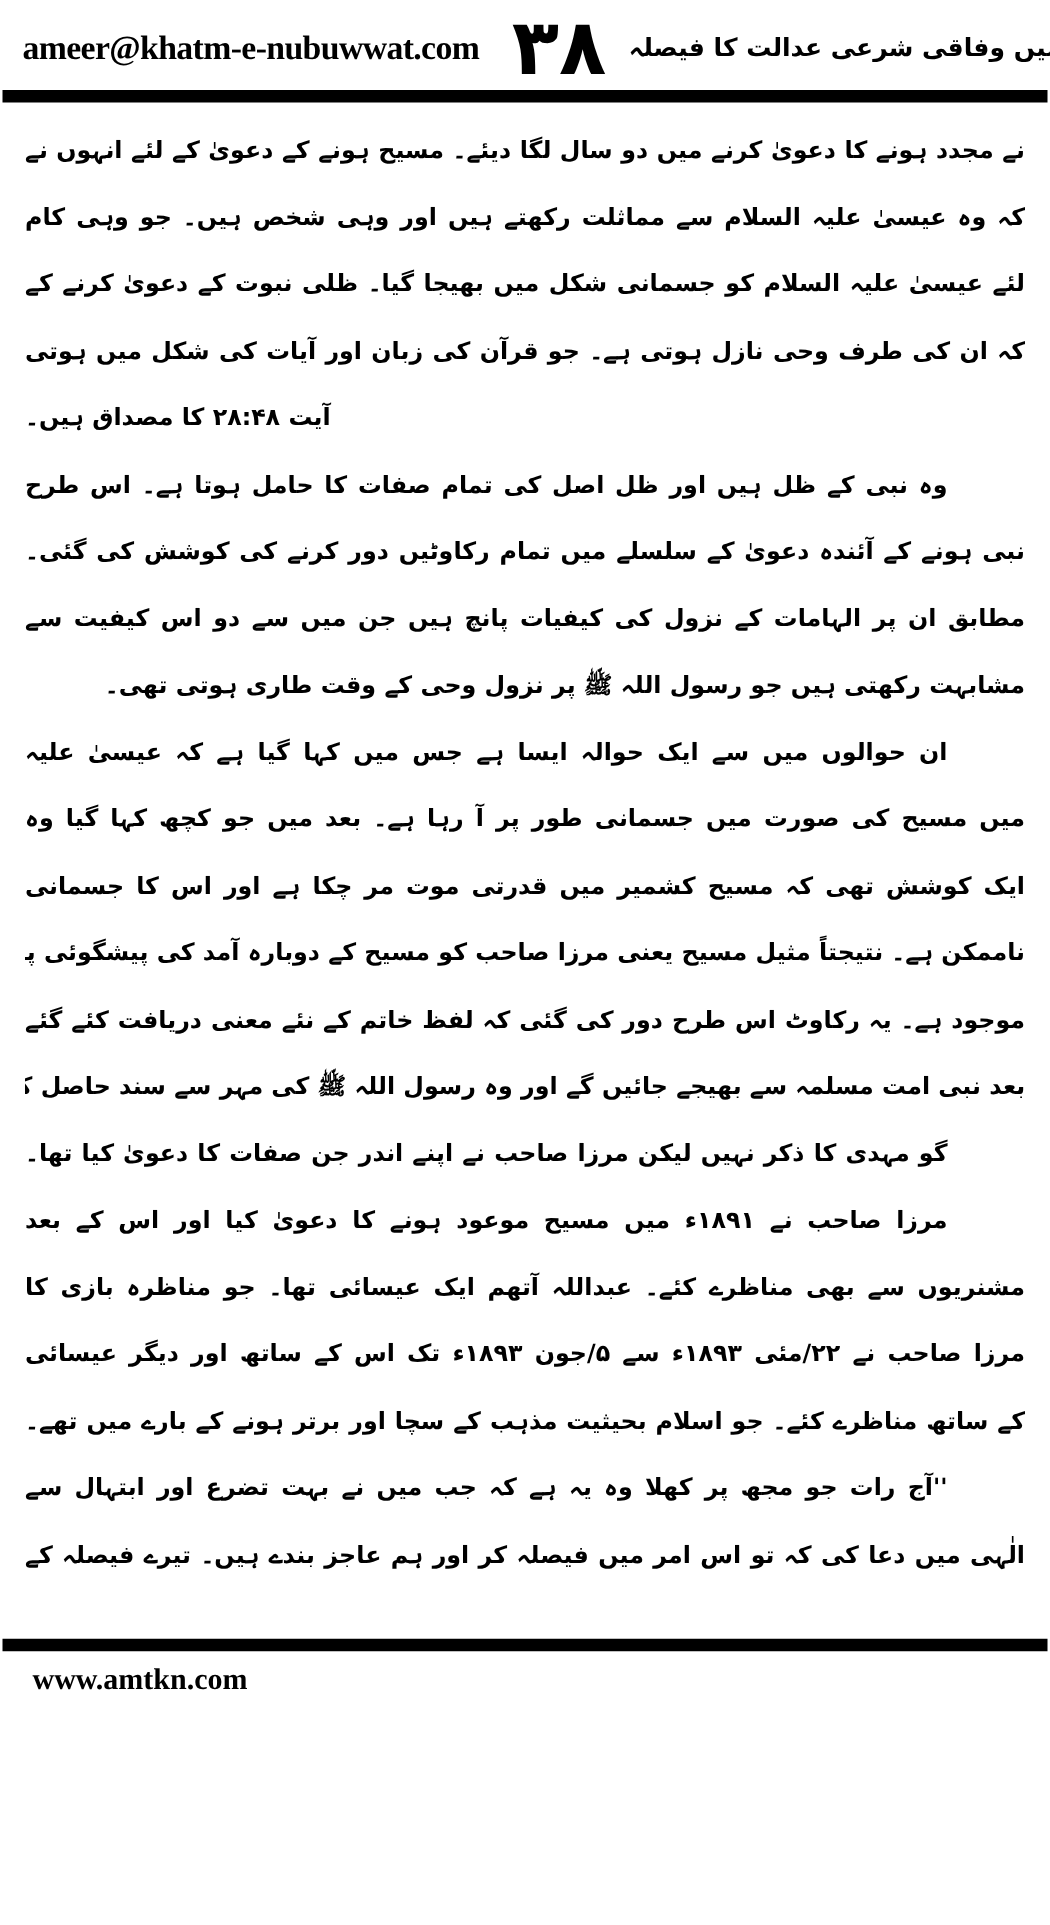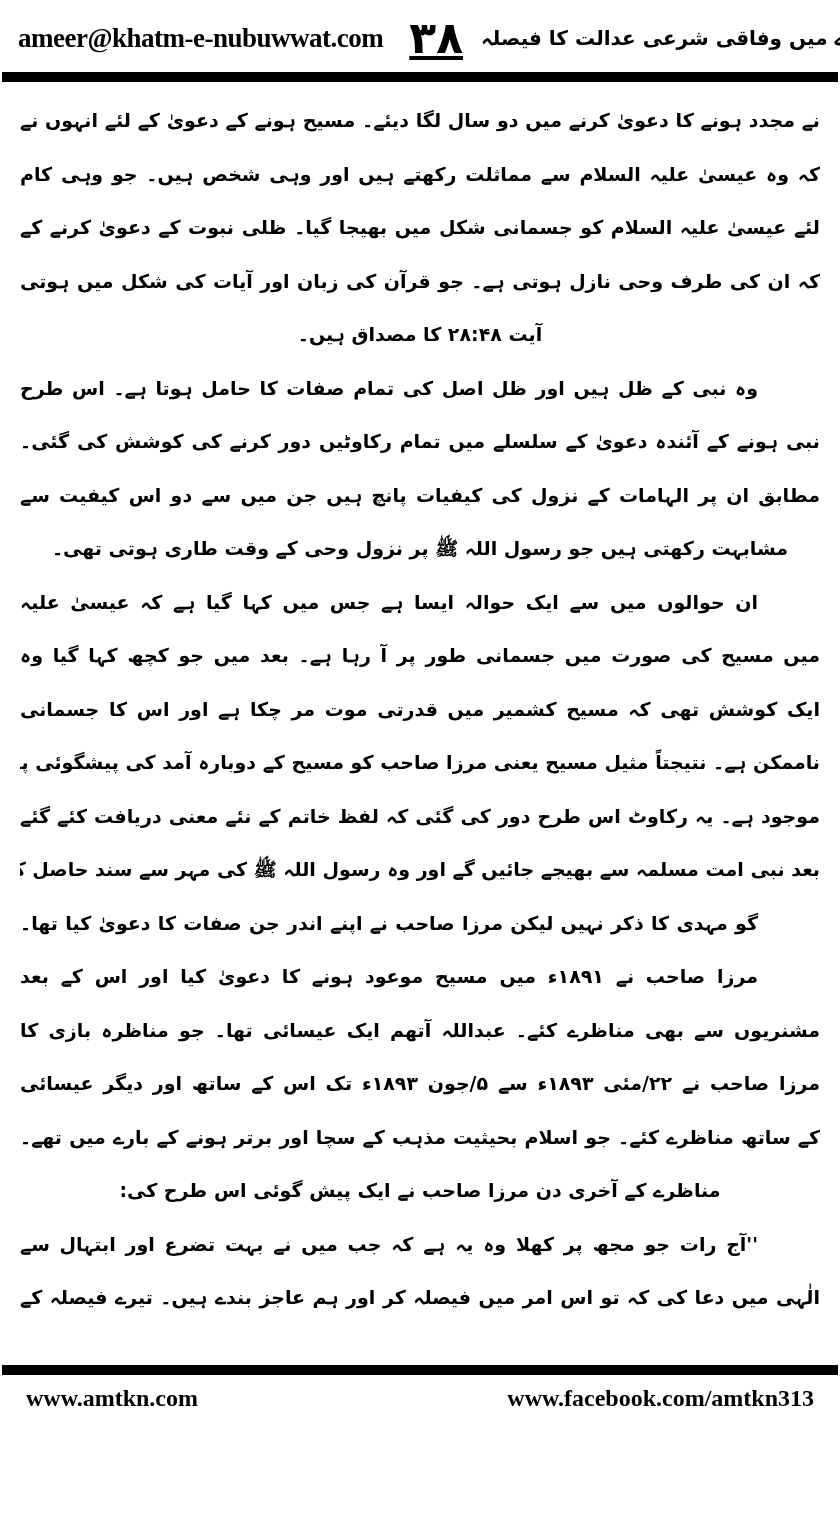--- a/index.html
+++ b/index.html
@@ -16,51 +16,50 @@
     display:flex; align-items:center;
     padding:12px 18px 4px 18px; height:52px;
   }
   .email {
     font-family:"Liberation Serif", serif;
     font-weight:bold; font-size:27px; letter-spacing:-0.5px;
     white-space:nowrap;
   }
   .pagenum {
     font-family:"DejaVu Sans", sans-serif;
-    font-weight:bold; font-size:44px; line-height:46px;
+    font-weight:bold; font-size:62px; line-height:46px;
     margin:0 18px 0 26px;
-    text-decoration:underline;
   }
   .header-title {
     flex:1; direction:rtl; text-align:center;
     font-weight:bold; font-size:20px; white-space:nowrap;
   }
 
   .rule { height:10px; background:#000; margin:0 2px; }
   .rule-top { margin-top:4px; }
 
   
   .body {
     direction:rtl;
     padding:12px 20px 0 20px;
   }
   .ln {
     font-size:19px; font-weight:700;
     height:53.5px; line-height:53.5px;
     overflow:hidden; white-space:nowrap;
   }
   .ln.justify { white-space:normal; text-align:justify; text-align-last:justify; }
-  .ln.left  { text-align:center; }
-  .ln.right { text-align:center; }
+  .ln.left  { text-align:right; }
+  .ln.right { text-align:left; }
   .ln.indent { padding-right:62px; }
 
   
   .footer-rule { margin-top:40px; }
   .footer-links {
-    display:flex; justify-content:space-between; align-items:baseline;
+    display:flex; justify-content:flex-start; align-items:baseline;
     padding:10px 26px 0 26px;
     font-family:"Liberation Serif", serif;
     font-weight:bold; font-size:24px;
   }
 </style>
 </head>
 <body>
 
 <div class="page">
 
@@ -86,24 +85,22 @@
     <div class="ln justify">میں مسیح کی صورت میں جسمانی طور پر آ رہا ہے۔ بعد میں جو کچھ کہا گیا وہ صرف یہ ثابت کرنے کی</div>
     <div class="ln justify">ایک کوشش تھی کہ مسیح کشمیر میں قدرتی موت مر چکا ہے اور اس کا جسمانی حالت میں دوبارہ آنا</div>
     <div class="ln left">ناممکن ہے۔ نتیجتاً مثیل مسیح یعنی مرزا صاحب کو مسیح کے دوبارہ آمد کی پیشگوئی پوری کرنا پڑی۔</div>
     <div class="ln justify">موجود ہے۔ یہ رکاوٹ اس طرح دور کی گئی کہ لفظ خاتم کے نئے معنی دریافت کئے گئے کہ آج کے</div>
     <div class="ln left">بعد نبی امت مسلمہ سے بھیجے جائیں گے اور وہ رسول اللہ ﷺ کی مہر سے سند حاصل کریں گے۔</div>
     <div class="ln justify indent">گو مہدی کا ذکر نہیں لیکن مرزا صاحب نے اپنے اندر جن صفات کا دعویٰ کیا تھا۔ ان</div>
     <div class="ln justify indent">مرزا صاحب نے ۱۸۹۱ء میں مسیح موعود ہونے کا دعویٰ کیا اور اس کے بعد عیسائی</div>
     <div class="ln justify">مشنریوں سے بھی مناظرے کئے۔ عبداللہ آتھم ایک عیسائی تھا۔ جو مناظرہ بازی کا ماہر تھا۔</div>
     <div class="ln justify">مرزا صاحب نے ۲۲/مئی ۱۸۹۳ء سے ۵/جون ۱۸۹۳ء تک اس کے ساتھ اور دیگر عیسائی مشنریوں</div>
     <div class="ln justify">کے ساتھ مناظرے کئے۔ جو اسلام بحیثیت مذہب کے سچا اور برتر ہونے کے بارے میں تھے۔</div>
-    <div class="ln left">مناظرے کے آخری دن مرزا صاحب نے ایک پیش گوئی اس طرح کی:</div>
     <div class="ln justify indent">''آج رات جو مجھ پر کھلا وہ یہ ہے کہ جب میں نے بہت تضرع اور ابتہال سے جناب</div>
     <div class="ln justify">الٰہی میں دعا کی کہ تو اس امر میں فیصلہ کر اور ہم عاجز بندے ہیں۔ تیرے فیصلہ کے سوا کچھ نہیں کر</div>
   </div>
 
   <div class="rule footer-rule"></div>
   <div class="footer-links">
     <div>www.amtkn.com</div>
-    <div>www.facebook.com/amtkn313</div>
   </div>
 
 </div>
 
 </body></html>

